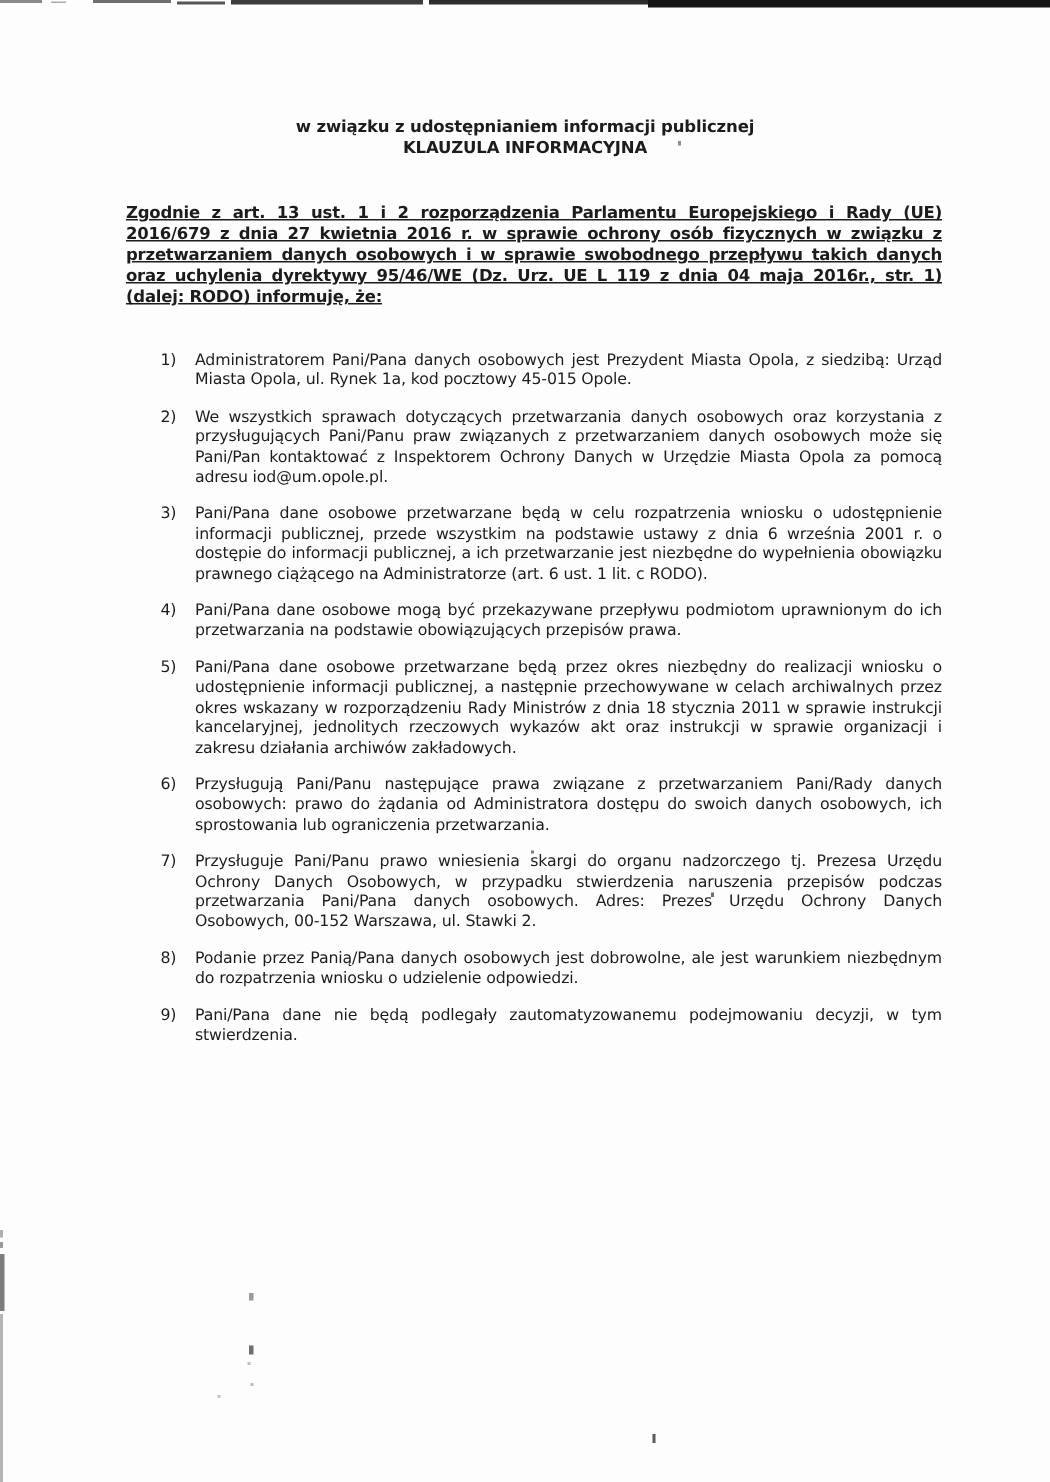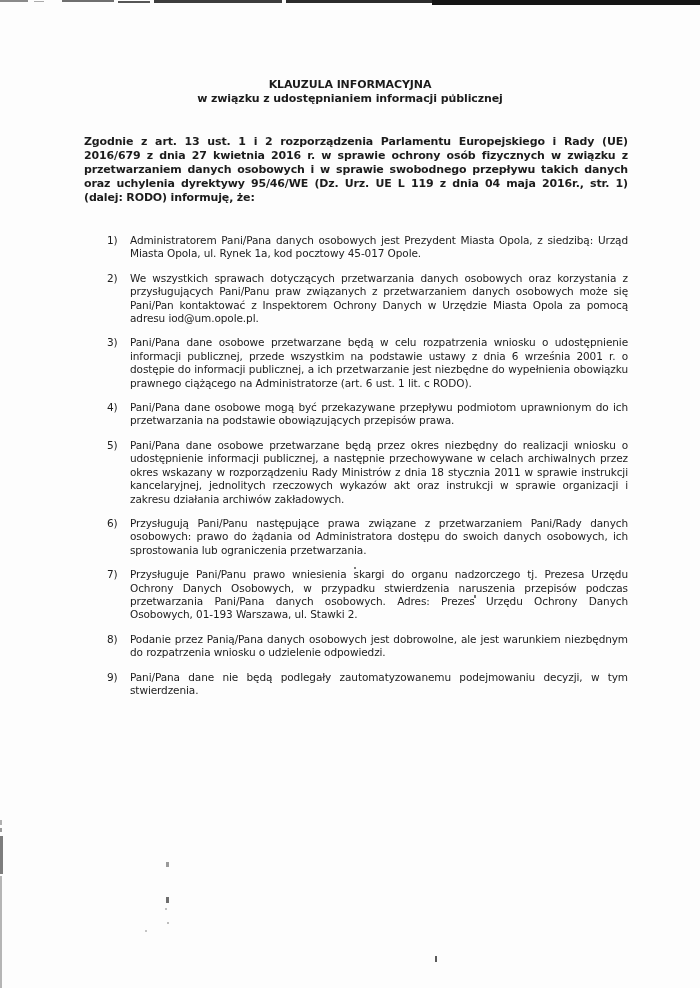--- a/index.html
+++ b/index.html
@@ -30,20 +30,21 @@
   }
   .intro {
     margin: 29px 0 1px 84px;
     width: 544px;
     font-weight: bold;
     font-size: 11px;
     line-height: 14px;
     letter-spacing: -0.15px;
     text-align: justify;
     text-align-last: left;
+    text-decoration: underline;
   }
   .list {
     margin: 29px 0 0 107px;
     width: 521px;
     font-size: 10.5px;
     line-height: 13.4px;
     letter-spacing: -0.1px;
   }
   .list-item {
     display: flex;
@@ -106,30 +107,30 @@
   <div class="artifact s2"></div>
   <div class="artifact s3"></div>
   <div class="artifact s4"></div>
   <div class="artifact s5"></div>
   <div class="artifact s6"></div>
   <div class="artifact s7"></div>
   <div class="artifact s8"></div>
   <div class="artifact s9"></div>
 
   <div class="doc-header">
+    <div>w związku z udostępnianiem informacji publicznej</div>
     <div>KLAUZULA INFORMACYJNA</div>
-    <div>w związku z udostępnianiem informacji publicznej</div>
   </div>
 
   <p class="intro">Zgodnie z art. 13 ust. 1 i 2 rozporządzenia Parlamentu Europejskiego i Rady (UE) 2016/679 z dnia 27 kwietnia 2016 r. w sprawie ochrony osób fizycznych w związku z przetwarzaniem danych osobowych i w sprawie swobodnego przepływu takich danych oraz uchylenia dyrektywy 95/46/WE (Dz. Urz. UE L 119 z dnia 04 maja 2016r., str. 1) (dalej: RODO) informuję, że:</p>
 
   <div class="list" id="list">
   <div class="list-item">
     <span class="num">1)</span>
-    <span class="txt">Administratorem Pani/Pana danych osobowych jest Prezydent Miasta Opola, z siedzibą: Urząd Miasta Opola, ul. Rynek 1a, kod pocztowy 45-017 Opole.</span>
+    <span class="txt">Administratorem Pani/Pana danych osobowych jest Prezydent Miasta Opola, z siedzibą: Urząd Miasta Opola, ul. Rynek 1a, kod pocztowy 45-015 Opole.</span>
   </div>
 
   <div class="list-item">
     <span class="num">2)</span>
     <span class="txt">We wszystkich sprawach dotyczących przetwarzania danych osobowych oraz korzystania z przysługujących Pani/Panu praw związanych z przetwarzaniem danych osobowych może się Pani/Pan kontaktować z Inspektorem Ochrony Danych w Urzędzie Miasta Opola za pomocą adresu iod@um.opole.pl.</span>
   </div>
 
   <div class="list-item">
     <span class="num">3)</span>
     <span class="txt">Pani/Pana dane osobowe przetwarzane będą w celu rozpatrzenia wniosku o udostępnienie informacji publicznej, przede wszystkim na podstawie ustawy z dnia 6 września 2001 r. o dostępie do informacji publicznej, a ich przetwarzanie jest niezbędne do wypełnienia obowiązku prawnego ciążącego na Administratorze (art. 6 ust. 1 lit. c RODO).</span>
@@ -145,21 +146,21 @@
     <span class="txt">Pani/Pana dane osobowe przetwarzane będą przez okres niezbędny do realizacji wniosku o udostępnienie informacji publicznej, a następnie przechowywane w celach archiwalnych przez okres wskazany w rozporządzeniu Rady Ministrów z dnia 18 stycznia 2011 w sprawie instrukcji kancelaryjnej, jednolitych rzeczowych wykazów akt oraz instrukcji w sprawie organizacji i zakresu działania archiwów zakładowych.</span>
   </div>
 
   <div class="list-item">
     <span class="num">6)</span>
     <span class="txt">Przysługują Pani/Panu następujące prawa związane z przetwarzaniem Pani/Rady danych osobowych: prawo do żądania od Administratora dostępu do swoich danych osobowych, ich sprostowania lub ograniczenia przetwarzania.</span>
   </div>
 
   <div class="list-item">
     <span class="num">7)</span>
-    <span class="txt">Przysługuje Pani/Panu prawo wniesienia skargi do organu nadzorczego tj. Prezesa Urzędu Ochrony Danych Osobowych, w przypadku stwierdzenia naruszenia przepisów podczas przetwarzania Pani/Pana danych osobowych. Adres: Prezes Urzędu Ochrony Danych Osobowych, 01-193 Warszawa, ul. Stawki 2.</span>
+    <span class="txt">Przysługuje Pani/Panu prawo wniesienia skargi do organu nadzorczego tj. Prezesa Urzędu Ochrony Danych Osobowych, w przypadku stwierdzenia naruszenia przepisów podczas przetwarzania Pani/Pana danych osobowych. Adres: Prezes Urzędu Ochrony Danych Osobowych, 00-152 Warszawa, ul. Stawki 2.</span>
   </div>
 
   <div class="list-item">
     <span class="num">8)</span>
     <span class="txt">Podanie przez Panią/Pana danych osobowych jest dobrowolne, ale jest warunkiem niezbędnym do rozpatrzenia wniosku o udzielenie odpowiedzi.</span>
   </div>
 
   <div class="list-item">
     <span class="num">9)</span>
     <span class="txt">Pani/Pana dane nie będą podlegały zautomatyzowanemu podejmowaniu decyzji, w tym stwierdzenia.</span>

